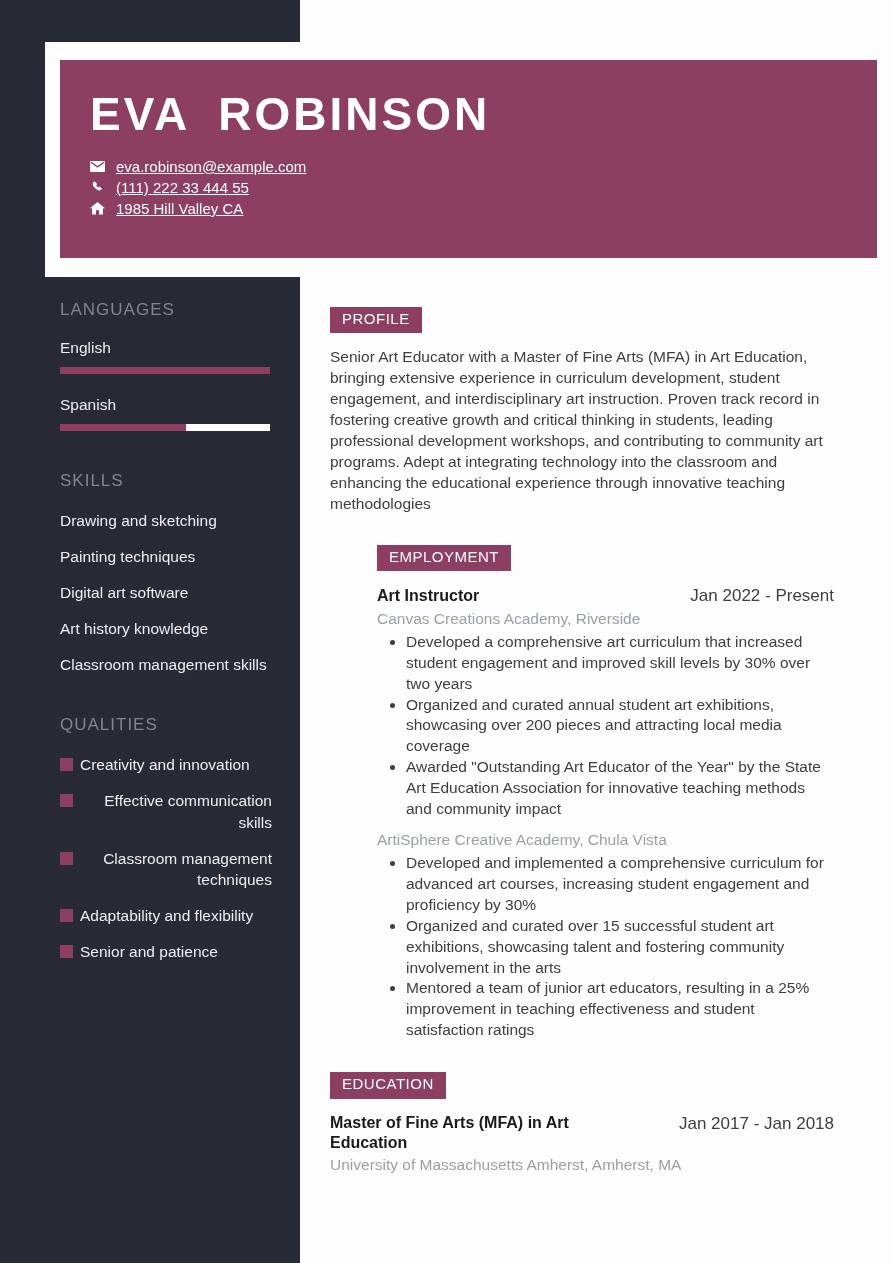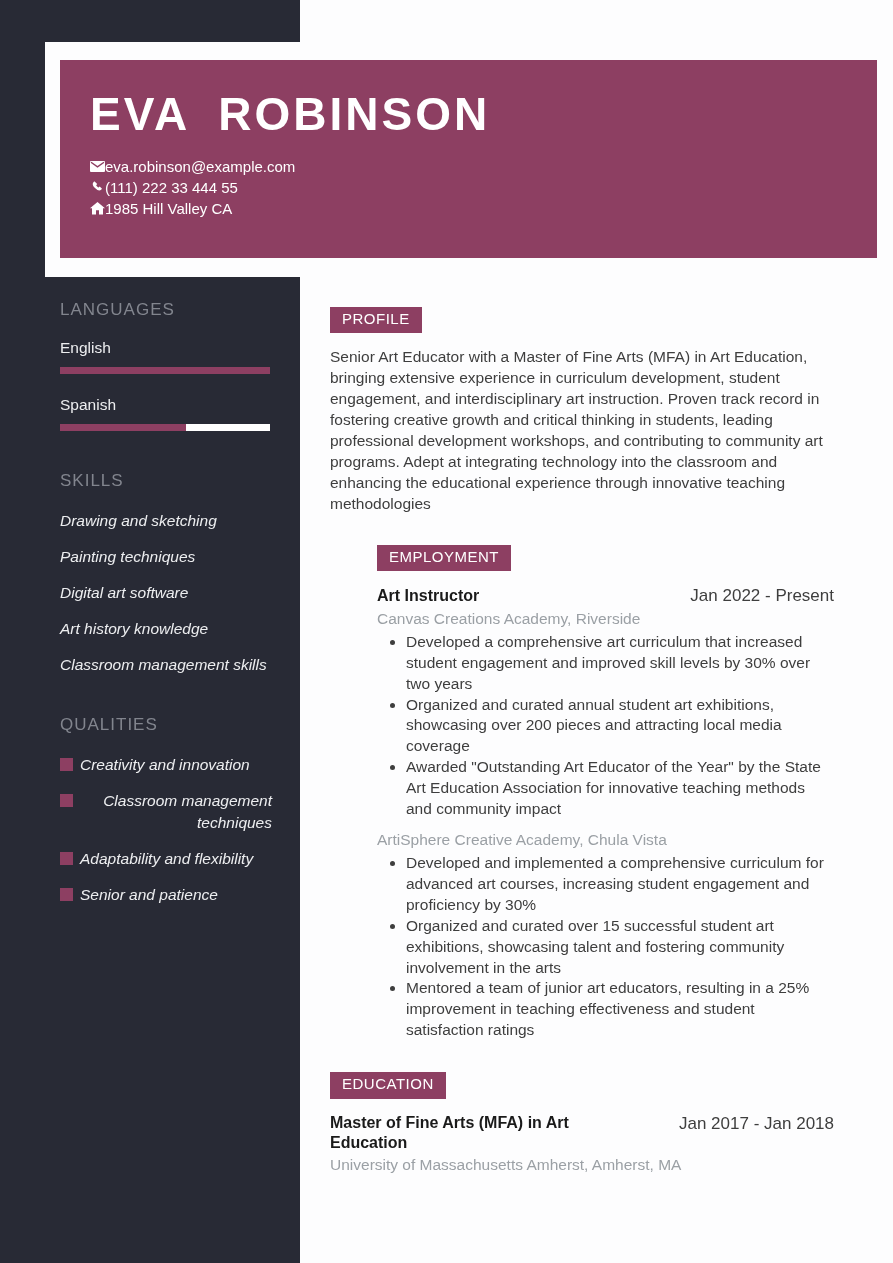--- a/index.html
+++ b/index.html
@@ -20,30 +20,30 @@
   }
   .sidebar{position:absolute;left:0;top:0;width:300px;height:1263px;background:var(--sidebar-bg);}
   .side-inner{position:absolute;top:300px;left:60px;width:212px;}
   .side-section{margin-bottom:40px;}
   .side-title{color:var(--side-muted);font-size:17px;letter-spacing:1px;margin-bottom:19px;}
   .lang{margin-bottom:22px;}
   .lang-label{color:var(--side-text);font-size:15.5px;margin-bottom:10px;}
   .bar{height:7px;background:#ffffff;width:210px;}
   .bar-fill{height:100%;background:var(--accent);}
   .plain-list{list-style:none;margin:0;padding:0;}
-  .plain-list li{color:var(--side-text);font-size:15.5px;line-height:1.36;margin-bottom:15px;font-style:italic;}
+  .plain-list li{color:var(--side-text);font-size:15.5px;line-height:1.36;margin-bottom:15px;}
   .qual-item{display:flex;gap:7px;text-align:right;}
   .sq{width:13px;height:13px;background:var(--accent);margin-top:4px;flex-shrink:0;}
   .qual-text{color:var(--side-text);}
 
   .top-band{position:absolute;left:45px;top:42px;width:848px;height:235px;background:var(--page-bg);}
   .header-box{position:absolute;left:15px;top:18px;width:817px;height:198px;background:var(--accent);padding:28px 0 0 30px;}
   .name{font-size:46px;font-weight:600;color:#ffffff;letter-spacing:3px;word-spacing:14px;line-height:1.15;}
   .contacts{margin-top:15px;}
-  .contact-row{display:flex;align-items:center;height:21px;color:#ffffff;font-size:15px;}
+  .contact-row{display:flex;align-items:center;gap:11px;height:21px;color:#ffffff;font-size:15px;text-decoration:underline;}
   .cicon{width:15px;display:flex;justify-content:center;align-items:center;}
 
   .main{position:absolute;left:330px;top:307px;width:504px;color:var(--main-text);font-size:15.5px;line-height:1.35;}
   .badge{display:inline-block;background:var(--accent);color:#ffffff;font-size:15px;padding:2px 12px 4px;letter-spacing:0.5px;}
   .profile-text{margin:14px 0 0;}
   .section{margin-top:30px;margin-left:47px;}
   .section-edu{margin-top:31px;}
   .job{margin-bottom:10px;}
   .jrow{display:flex;justify-content:space-between;align-items:baseline;}
   .jtitle{font-size:16px;font-weight:700;color:#1a1a1a;margin:0;}
@@ -84,20 +84,24 @@
           <li>Art history knowledge</li>
           <li>Classroom management skills</li>
         </ul>
     </div>
     <div class="side-section">
       <div class="side-title">QUALITIES</div>
       <ul id="qualities" class="plain-list">
           <li class="qual-item">
             <span class="sq"></span>
             <span class="qual-text">Creativity and innovation</span>
+          </li>
+          <li class="qual-item">
+            <span class="sq"></span>
+            <span class="qual-text">Effective communication skills</span>
           </li>
           <li class="qual-item">
             <span class="sq"></span>
             <span class="qual-text">Classroom management techniques</span>
           </li>
           <li class="qual-item">
             <span class="sq"></span>
             <span class="qual-text">Adaptability and flexibility</span>
           </li>
           <li class="qual-item">

